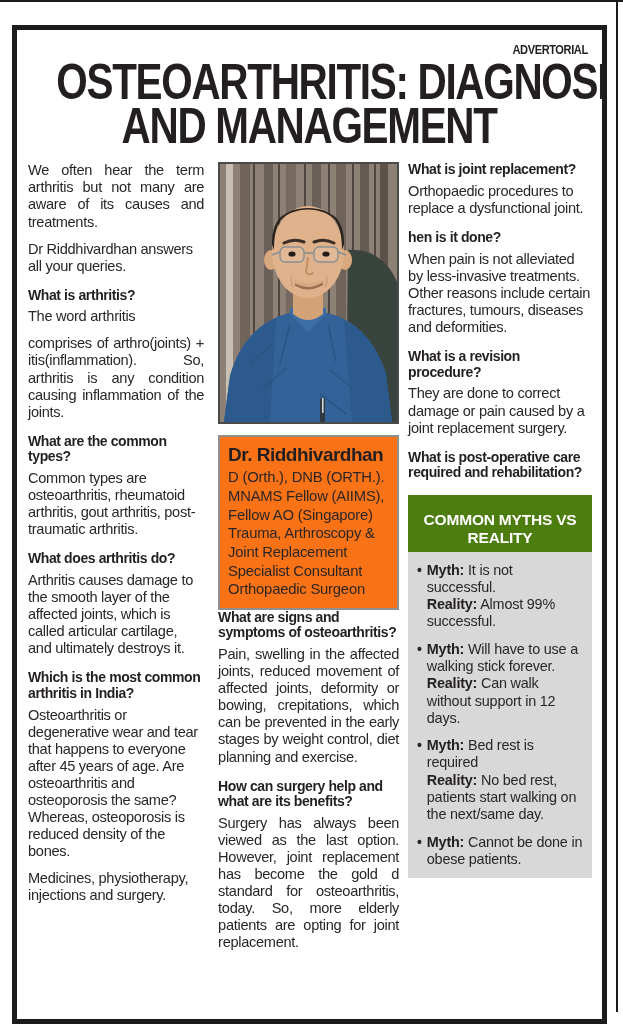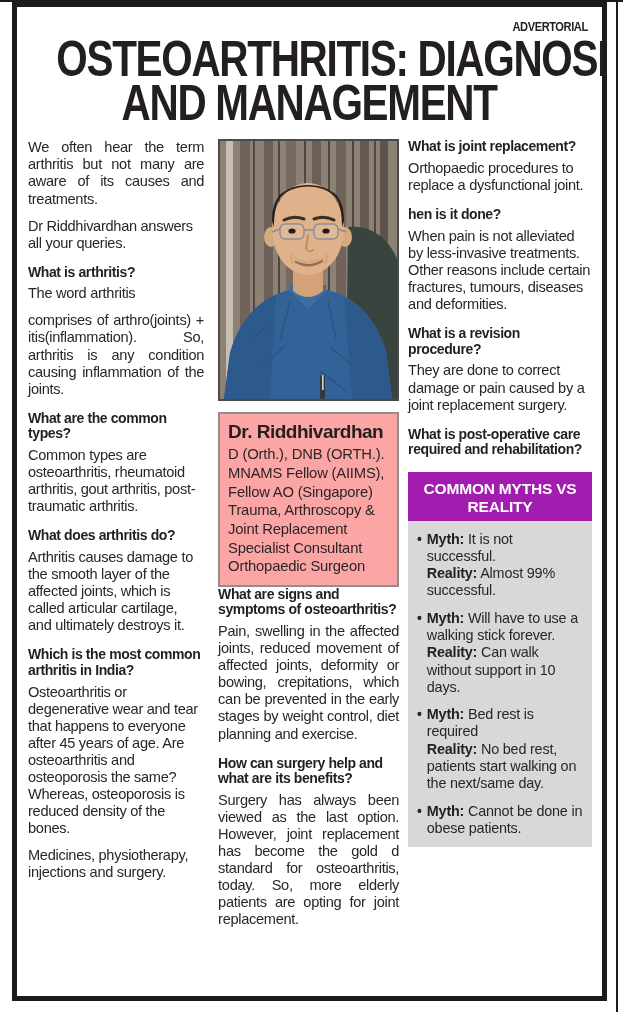--- a/index.html
+++ b/index.html
@@ -4,21 +4,21 @@
 <style>
   html,body{margin:0;padding:0;}
   body{
     width:623px;height:1024px;position:relative;background:#ffffff;
     font-family:"Liberation Sans", sans-serif;color:#1e1b1c;
     -webkit-font-smoothing:antialiased;overflow:hidden;
   }
   .scan-line-top{position:absolute;top:0;left:0;width:623px;height:2px;background:#1c1c1c;}
   .scan-line-right{position:absolute;top:0;left:616px;width:2px;height:1012px;background:#1c1c1c;}
   .frame{
-    position:absolute;left:12px;top:2px;width:595px;height:999px;
+    position:absolute;left:12px;top:25px;width:595px;height:999px;
     border:5px solid #1c1c1c;box-sizing:border-box;background:#fff;overflow:hidden;
   }
   .advertorial{
     position:absolute;top:12px;right:14px;
     font-weight:bold;font-size:13.5px;letter-spacing:-0.5px;
     transform:scaleX(0.82);transform-origin:right center;color:#231f20;
   }
   .masthead{margin-top:30px;text-align:center;line-height:0.96;}
   .masthead .tline{
     display:inline-block;white-space:nowrap;font-weight:bold;font-size:46px;
@@ -39,30 +39,30 @@
     font-weight:bold;font-size:14px;line-height:1.12;letter-spacing:-0.4px;
     margin:13px 0 5px 0;color:#231f20;text-align:left;
   }
   .qhead:first-child{margin-top:0;}
   .photo-box{
     width:177px;height:258px;border:2px solid #4a4a4a;background:#8d8074;
     overflow:hidden;
   }
   .photo-box svg{display:block;width:100%;height:100%;}
   .doctor-box{
-    margin-top:11px;border:2px solid #8f8f8f;background:#fca5a5;
+    margin-top:11px;border:2px solid #8f8f8f;background:#f97316;
     padding:7px 8px 9px 8px;
   }
   .doctor-name{font-weight:bold;font-size:19px;letter-spacing:-0.5px;color:#231f20;margin:0 0 2px 0;}
   .doctor-creds{font-size:14.8px;line-height:1.26;letter-spacing:-0.2px;color:#2a2627;}
   .mid-sections{}
   .myths{margin-top:14px;}
   .myths-header{
-    background:#a21caf;color:#ffffff;text-align:center;font-weight:bold;
-    font-size:15.5px;line-height:1.15;padding:8px 6px 5px 6px;letter-spacing:-0.2px;
+    background:#4d7c0f;color:#ffffff;text-align:center;font-weight:bold;
+    font-size:15.5px;line-height:1.15;padding:16px 6px 5px 6px;letter-spacing:-0.2px;
   }
   .myths-body{background:#d8d8d8;padding:10px 8px 8px 9px;}
   .myth-item{display:flex;margin-bottom:10px;font-size:14.4px;line-height:1.2;letter-spacing:-0.2px;color:#2a2627;}
   .myth-item:last-child{margin-bottom:2px;}
   .myth-bullet{font-weight:bold;margin-right:5px;font-size:14px;line-height:1.2;}
   .myth-text div{margin:0;}
   .lbl{font-weight:bold;color:#231f20;}
 </style>
 </head>
 <body>
@@ -204,21 +204,21 @@
             <div class="myth-text">
               <div><span class="lbl">Myth:</span> <span>It is not successful.</span></div>
               <div><span class="lbl">Reality:</span> <span>Almost 99% successful.</span></div>
             </div>
           </div>
 
           <div class="myth-item">
             <span class="myth-bullet">•</span>
             <div class="myth-text">
               <div><span class="lbl">Myth:</span> <span>Will have to use a walking stick forever.</span></div>
-              <div><span class="lbl">Reality:</span> <span>Can walk without support in 10 days.</span></div>
+              <div><span class="lbl">Reality:</span> <span>Can walk without support in 12 days.</span></div>
             </div>
           </div>
 
           <div class="myth-item">
             <span class="myth-bullet">•</span>
             <div class="myth-text">
               <div><span class="lbl">Myth:</span> <span>Bed rest is required</span></div>
               <div><span class="lbl">Reality:</span> <span>No bed rest, patients start walking on the next/same day.</span></div>
             </div>
           </div>

